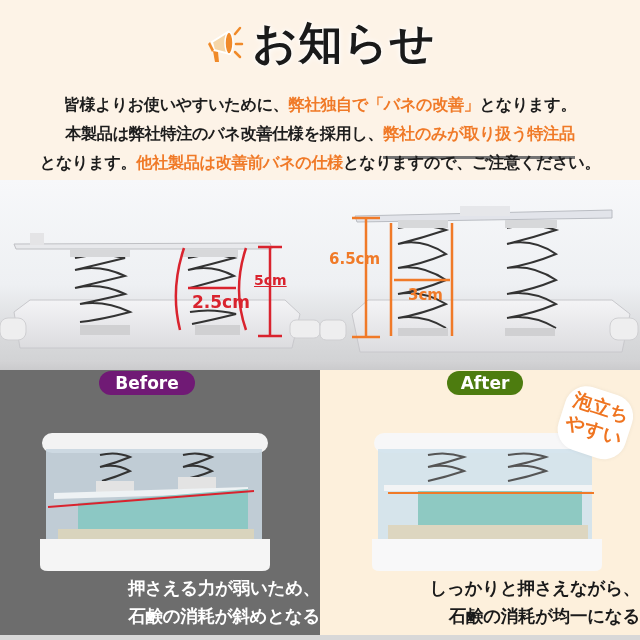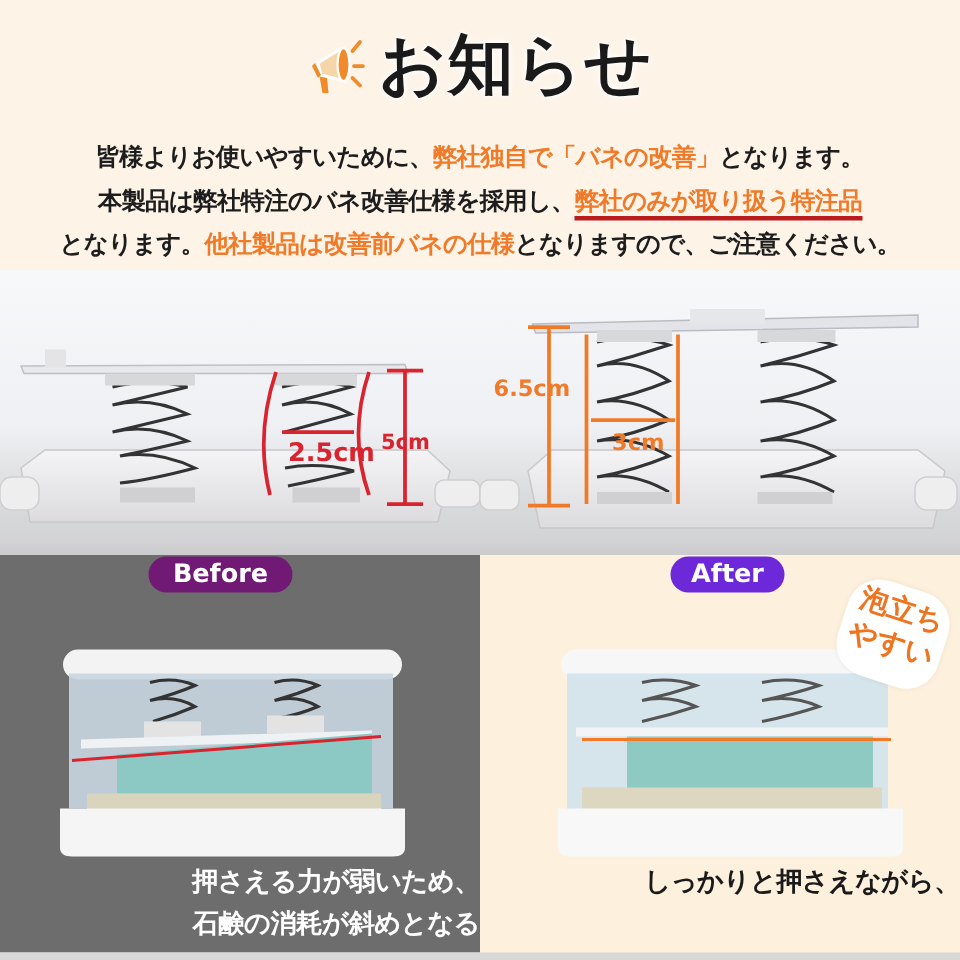--- a/index.html
+++ b/index.html
@@ -6,35 +6,35 @@
   html, body { width: 640px; height: 640px; overflow: hidden; }
   body { font-family: "DejaVu Sans", sans-serif; background: #fdf3e7; position: relative; }
 
   
   .header { position: absolute; left: 0; top: 0; width: 640px; height: 180px; background: #fdf3e7; }
   .title-wrap { position: absolute; top: 14px; left: 0; width: 640px; display: flex; justify-content: center; align-items: center; gap: 8px; }
   .title { font-size: 44px; font-weight: bold; color: #1a1a1a; letter-spacing: 1px; text-shadow: 0 0 6px #ffffff, 0 0 3px #fff; }
   .megaphone { width: 40px; height: 44px; }
   .notice { position: absolute; top: 90px; left: 0; width: 640px; text-align: center; font-size: 16.2px; font-weight: bold; color: #1d1d1d; line-height: 29px; letter-spacing: -0.4px; }
   .hl { color: #f07a28; }
-  .ul { border-bottom: 3px solid #b91c1c; padding-bottom: 1px; }
+  .ul { border-bottom: 3px solid #737373; padding-bottom: 13px; }
 
   
   .photo-band { position: absolute; left: 0; top: 180px; width: 640px; height: 190px; background: linear-gradient(#f7f8fa 0%, #eef0f3 55%, #dadbdd 80%, #cfd0d2 100%); overflow: hidden; }
   .photo-band svg { position: absolute; left: 0; top: 0; }
 
   
   .panel { position: absolute; top: 370px; width: 320px; height: 265px; }
   .panel-before { left: 0; background: #6d6d6d; }
   .panel-after { left: 320px; background: #fdf0dc; }
   .bottom-strip { position: absolute; left: 0; top: 635px; width: 640px; height: 5px; background: #d8d8d8; }
 
   .badge { position: absolute; top: 371px; height: 24px; border-radius: 12px; font-family: "DejaVu Sans", sans-serif; font-weight: bold; font-size: 17px; color: #fff; display: flex; align-items: center; justify-content: center; z-index: 5; }
   .badge-before { left: 99px; width: 96px; background: #701a75; }
-  .badge-after { left: 447px; width: 76px; background: #6d28d9; }
+  .badge-after { left: 447px; width: 76px; background: #4d7c0f; }
   .band-bottom-shade { position: absolute; left: 0; top: 360px; width: 640px; height: 12px; background: linear-gradient(#d4d4d6, #c9c9cb); }
 
   .caption { position: absolute; width: 320px; text-align: right; font-size: 17.5px; font-weight: bold; line-height: 28px; letter-spacing: -0.3px; }
   .caption-before { left: 0; top: 574px; color: #ffffff; }
   .caption-after { left: 320px; top: 574px; color: #1a1a1a; padding-left: 44px; }
 
   .box-svg { position: absolute; top: 425px; }
   .box-before { left: 38px; }
   .box-after { left: 368px; }
 
@@ -120,21 +120,21 @@
       <rect x="505" y="148" width="50" height="8" fill="#d0d0d2"></rect>
 
       <line x1="352" y1="38" x2="380" y2="38" stroke="#f07a28" stroke-width="2.5"></line>
       <line x1="366" y1="38" x2="366" y2="157" stroke="#f07a28" stroke-width="2.5"></line>
       <line x1="352" y1="157" x2="380" y2="157" stroke="#f07a28" stroke-width="2.5"></line>
       <line x1="391" y1="43" x2="391" y2="156" stroke="#f07a28" stroke-width="2.5"></line>
       <line x1="452" y1="43" x2="452" y2="156" stroke="#f07a28" stroke-width="2.5"></line>
       <line x1="394" y1="100" x2="450" y2="100" stroke="#f07a28" stroke-width="2.5"></line>
     </g>
   </svg>
-  <div class="dim-label" style="left:254px; top:107px; font-size:14px; color:#d9232e;">5cm</div>
+  <div class="dim-label" style="left:254px; top:92px; font-size:14px; color:#d9232e;text-decoration:underline;">5cm</div>
   <div class="dim-label" style="left:192px; top:112px; font-size:17px; color:#d9232e;">2.5cm</div>
   <div class="dim-label" style="left:329px; top:70px; font-size:15px; color:#f07a28;">6.5cm</div>
   <div class="dim-label" style="left:408px; top:106px; font-size:15px; color:#f07a28;text-align:center;">3cm</div>
 </div>
 
 <div class="band-bottom-shade"></div>
 
 <div class="panel panel-before"></div>
 <div class="panel panel-after"></div>
 <div class="bottom-strip"></div>
@@ -179,13 +179,14 @@
     <div>やすい</div>
   </div>
 </div>
 
 <div class="caption caption-before">
   <div>押さえる力が弱いため、</div>
   <div>石鹸の消耗が斜めとなる</div>
 </div>
 <div class="caption caption-after">
   <div>しっかりと押さえながら、</div>
+  <div>石鹸の消耗が均一になる</div>
 </div>
 
 </body></html>

